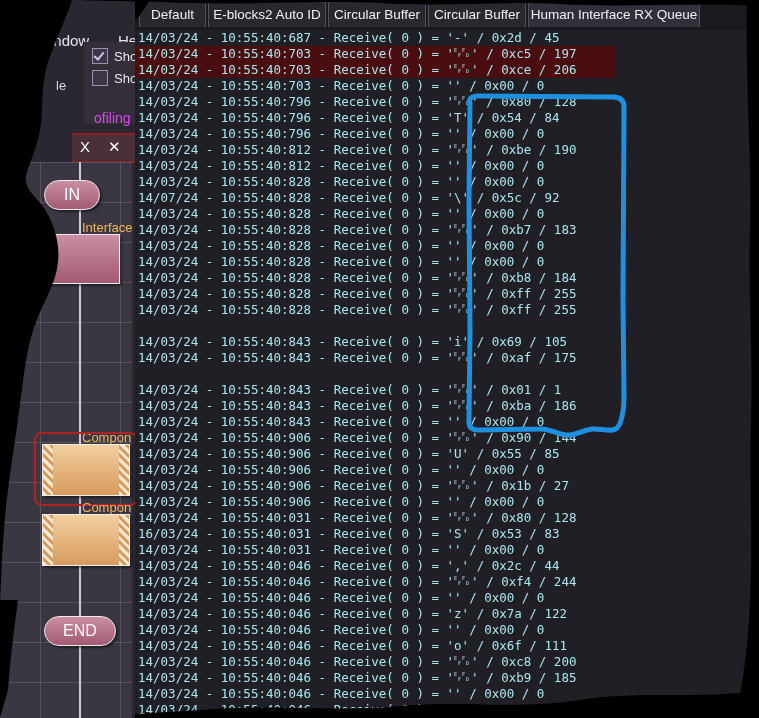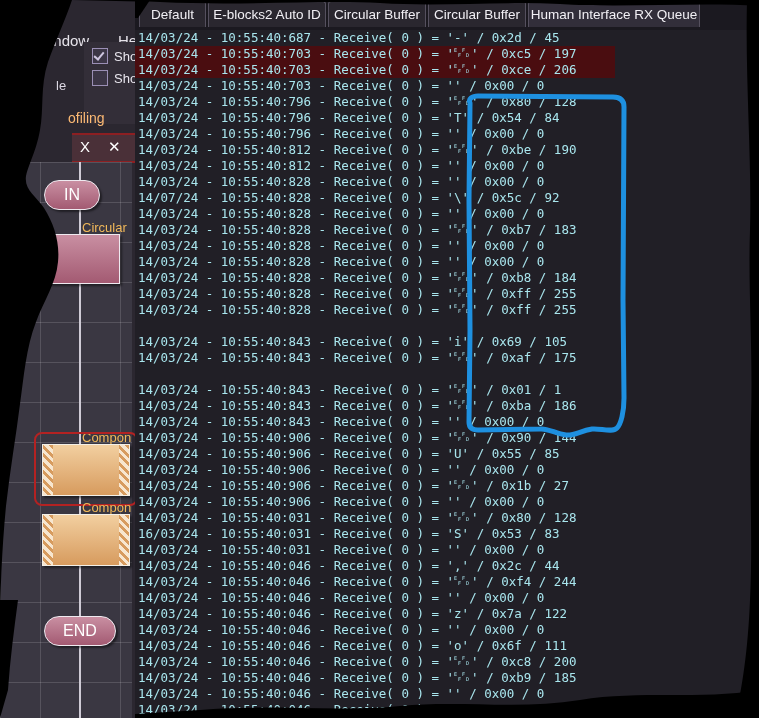--- a/index.html
+++ b/index.html
@@ -16,21 +16,21 @@
 
   .optpanel{position:absolute;left:84px;top:42px;width:56px;height:82px;background:#332e38;}
   .optrow{position:absolute;left:8px;display:flex;align-items:center;gap:6px;
           color:#e9e6ee;font-size:13px;font-family:"Liberation Sans",sans-serif;white-space:nowrap;}
   .optrow.r1{top:6px;} .optrow.r2{top:28px;}
   .cbx{width:14px;height:14px;border:1px solid #9b8fb5;background:#3c3646;position:relative;flex:none;}
   .cbx.on::after{content:"";position:absolute;left:3px;top:1px;width:4px;height:8px;
                  border:solid #cfc6e0;border-width:0 2px 2px 0;transform:rotate(40deg);}
   .lbl-le{position:absolute;left:56px;top:78px;color:#ddd9e4;font-size:13px;
           font-family:"Liberation Sans",sans-serif;}
-  .lbl-prof{position:absolute;left:68px;top:110px;color:#fdba74;font-size:14px;
+  .lbl-prof{position:absolute;left:94px;top:110px;color:#d946ef;font-size:14px;
             font-family:"Liberation Sans",sans-serif;white-space:nowrap;}
 
   .redbar{position:absolute;left:72px;top:133px;width:68px;height:26px;background:#4a3038;
           border-top:2px solid #8d1f22;border-bottom:2px solid #8d1f22;}
   .redbar .xb{position:absolute;top:3px;color:#fff;font-size:15px;font-family:"Liberation Sans",sans-serif;}
   .redbar .xb1{left:8px;} .redbar .xb2{left:36px;}
 
   
   .canvas{position:absolute;left:0;top:162px;width:132px;height:556px;background:#3a3742;
           background-image:
@@ -120,21 +120,21 @@
     <div class="redbar">
       <span class="xb xb1">X</span>
       <span class="xb xb2">✕</span>
     </div>
 
     <div class="canvas">
       <div class="spine"></div>
 
       <div class="node term n-in">IN</div>
 
-      <div class="cap cap-calc">Circular</div>
+      <div class="cap cap-calc">Interface</div>
       <div class="node proc"></div>
 
       <div class="cap cap-c1">Compon</div>
       <div class="comp c1"></div>
       <div class="sel-box"></div>
 
       <div class="cap cap-c2">Compon</div>
       <div class="comp c2"></div>
 
       <div class="node term n-end">END</div>

